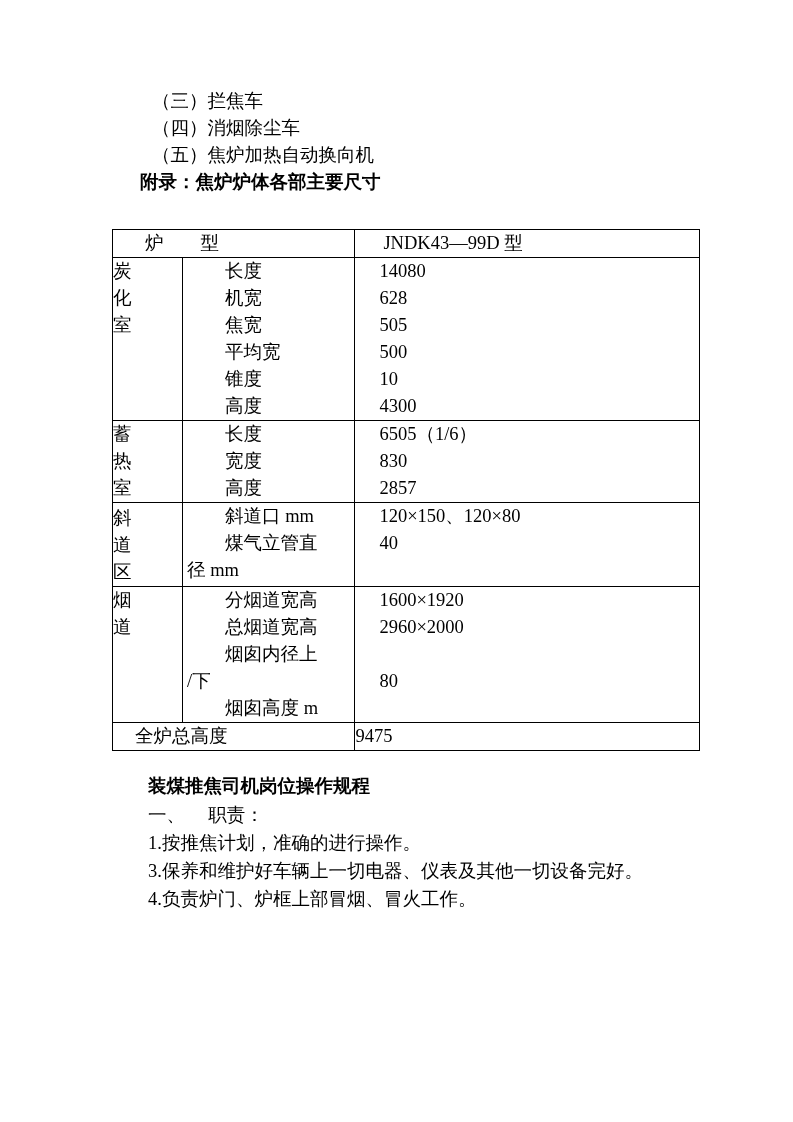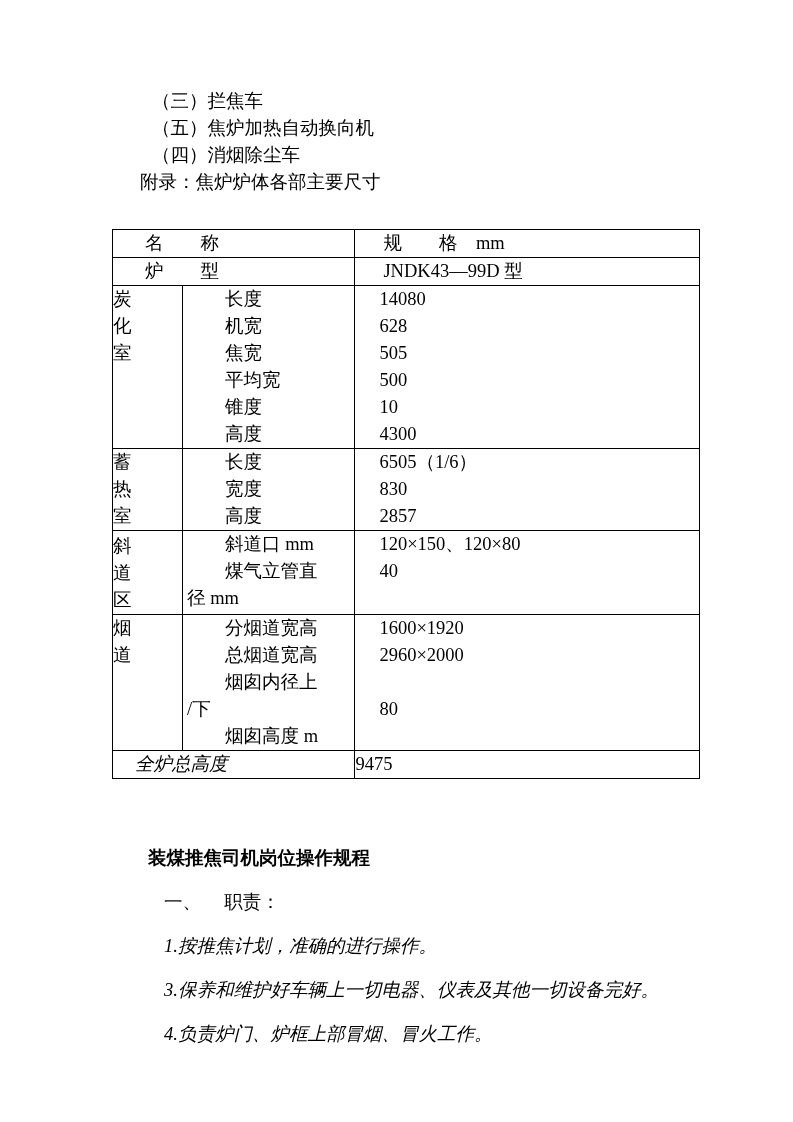--- a/index.html
+++ b/index.html
@@ -27,21 +27,21 @@
   .intro {
     position: absolute;
     left: 112px;
     top: 88px;
     width: 600px;
     font-size: 18.5px;
     line-height: 27px;
   }
   .intro .line { white-space: pre; }
   .intro .line.indent { padding-left: 40px; }
-  .intro .line.indent2 { padding-left: 28px; }
+  .intro .line.indent2 { padding-left: 28px; font-weight: bold; }
 
   
   .spec-table {
     position: absolute;
     left: 112px;
     top: 229px;
     width: 588px;
     border-collapse: collapse;
     table-layout: fixed;
     font-size: 18.5px;
@@ -103,74 +103,69 @@
     display: block;
     white-space: pre;
     min-height: 27px;
     margin-left: 24px;
   }
   .vals .v.empty { color: transparent; }
 
   .tot-name {
     padding: 3px 0 4px 0;
     text-indent: 22px;
-    font-style: italic;
   }
   .tot-spec { padding: 3px 0 4px 38px; }
 
   
   .body-text {
     position: absolute;
     left: 112px;
-    top: 844px;
+    top: 772px;
     width: 600px;
     font-size: 18.5px;
     line-height: 28px;
   }
   .body-text .p {
-    margin: 16px;
+    margin: 0;
     text-align: justify;
     text-justify: inter-ideograph;
   }
-  .body-text .p.indent { text-indent: 36px; font-style: italic; }
+  .body-text .p.indent { text-indent: 36px; }
   .body-text .title {
     font-weight: bold;
     text-indent: 36px;
     margin: 0 0 1px 0;
     font-size: 18.5px;
   }
   .body-text .duty {
     text-indent: 36px;
     white-space: pre;
   }
 </style>
 </head>
 <body>
 
 <div class="page">
 
   <div class="intro">
     <div class="line indent">（三）拦焦车</div>
+    <div class="line indent">（四）消烟除尘车</div>
     <div class="line indent">（五）焦炉加热自动换向机</div>
-    <div class="line indent">（四）消烟除尘车</div>
     <div class="line indent2">附录：焦炉炉体各部主要尺寸</div>
   </div>
 
   <table class="spec-table">
     <colgroup>
       <col class="col-group">
       <col class="col-item">
       <col class="col-spec">
     </colgroup>
     <tbody>
 
-      <tr>
-        <td class="hdr-name" colspan="2">名　　称</td>
-        <td class="hdr-spec">规　　格　mm</td>
-      </tr>
 
       <tr>
         <td class="hdr-name" colspan="2">炉　　型</td>
         <td class="hdr-spec">JNDK43—99D 型</td>
       </tr>
 
       <tr>
         <td class="vgroup">
           <span class="vtext">炭</span>
           <span class="vtext">化</span>

